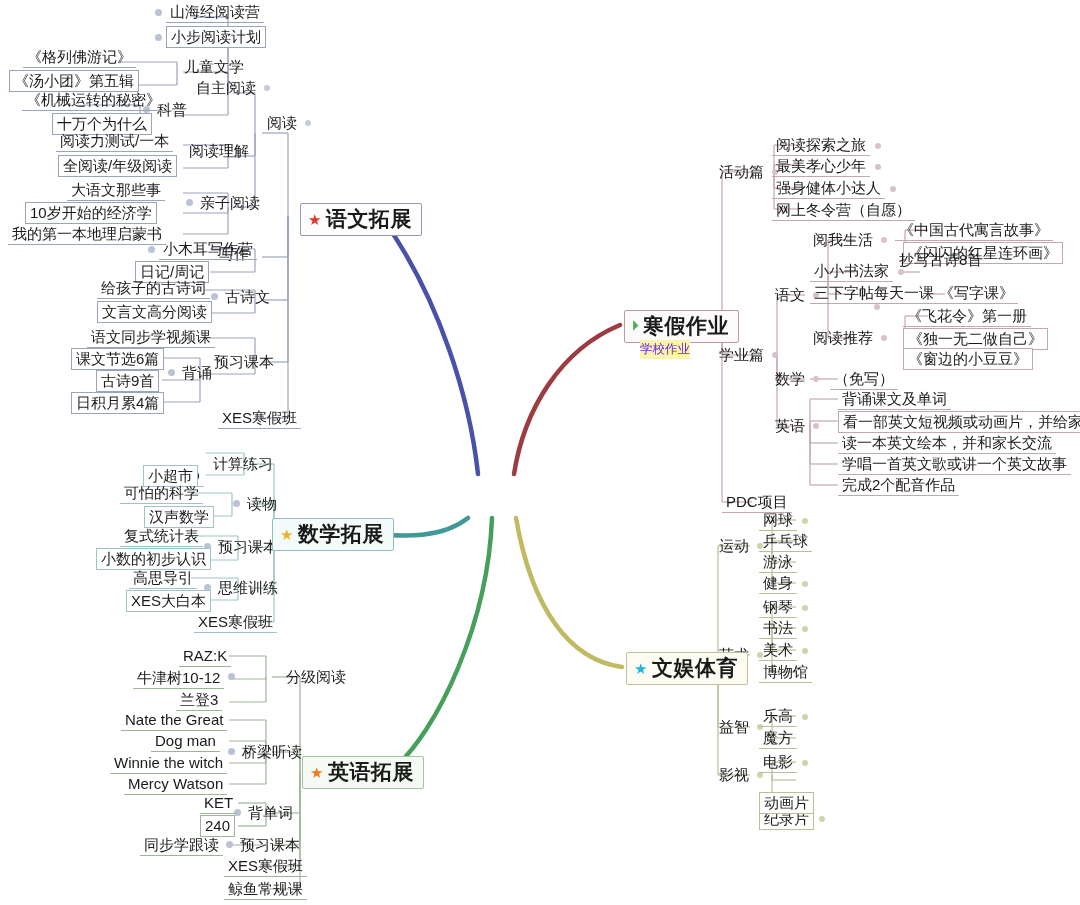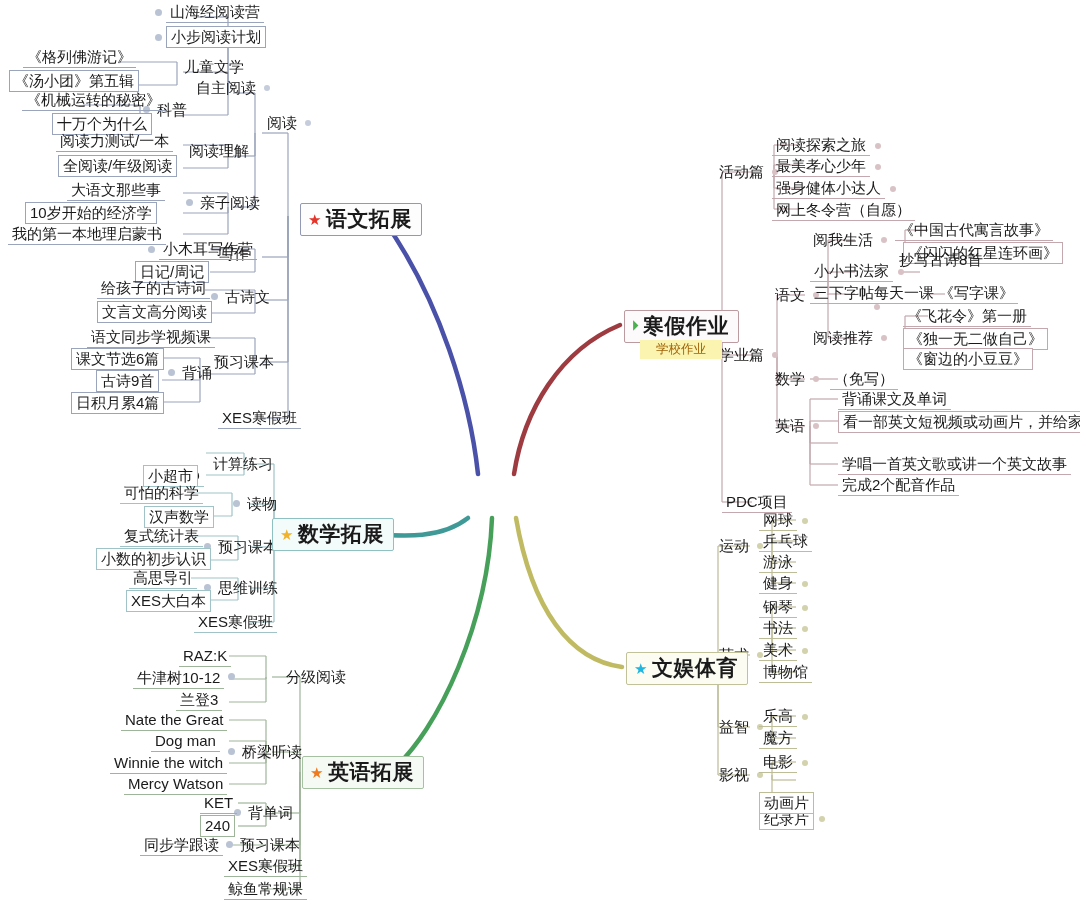--- a/index.html
+++ b/index.html
@@ -90,22 +90,22 @@
     color:#1c1c1c;
     box-shadow:0 1px 2px rgba(0,0,0,.10);
     z-index:5;
   }
 
   
   .note{
     position:absolute;
     background:#fbf4b0;
     font-size:12.5px;
-    padding:1px 16px;
-    color:#a16207;
+    padding:1px 0;
+    color:#6d28d9;
     white-space:nowrap;
   }
 </style>
 </head>
 <body>
 
 <div id="canvas">
 
   <svg class="links" viewBox="0 0 1080 905">
 
@@ -667,20 +667,23 @@
   <div class="node" style="left:772px;top:416px;">
       <span class="cat">英语</span>
       <span class="dot-after r"></span>
     </div>
   <div class="node" style="left:838px;top:389px;">
       <span class="leaf r">背诵课文及单词</span>
     </div>
   <div class="node" style="left:838px;top:411px;">
       <span class="boxed r">看一部英文短视频或动画片，并给家长讲讲</span>
     </div>
+  <div class="node" style="left:838px;top:433px;">
+      <span class="leaf r">读一本英文绘本，并和家长交流</span>
+    </div>
   <div class="node" style="left:838px;top:454px;">
       <span class="leaf r">学唱一首英文歌或讲一个英文故事</span>
     </div>
   <div class="node" style="left:838px;top:475px;">
       <span class="leaf r">完成2个配音作品</span>
     </div>
 
   <div class="node" style="left:722px;top:492px;">
       <span class="leaf r">PDC项目</span>
     </div>

